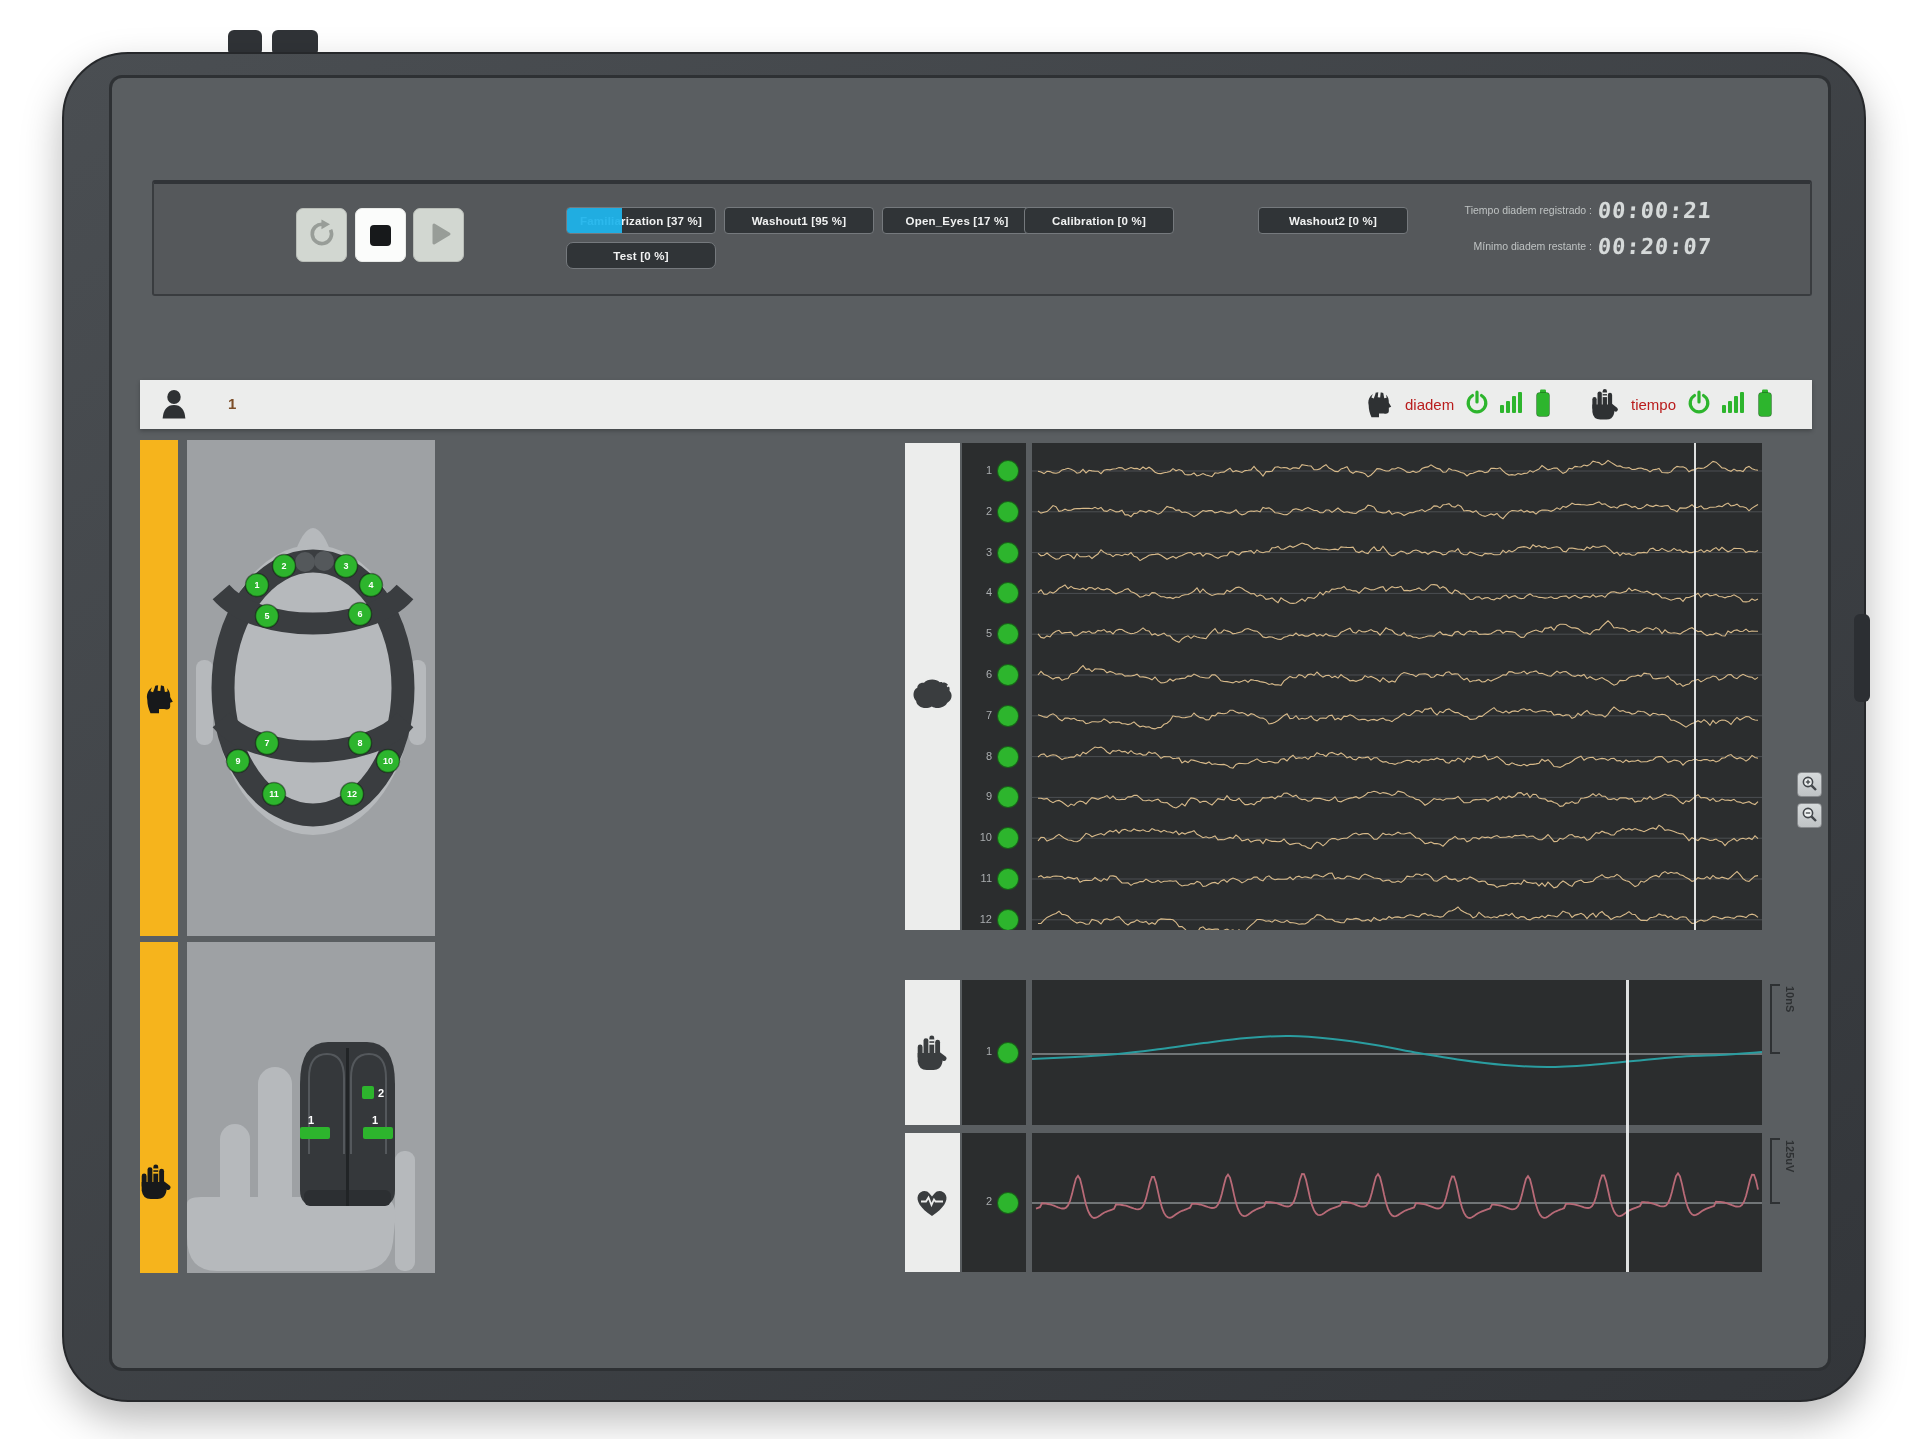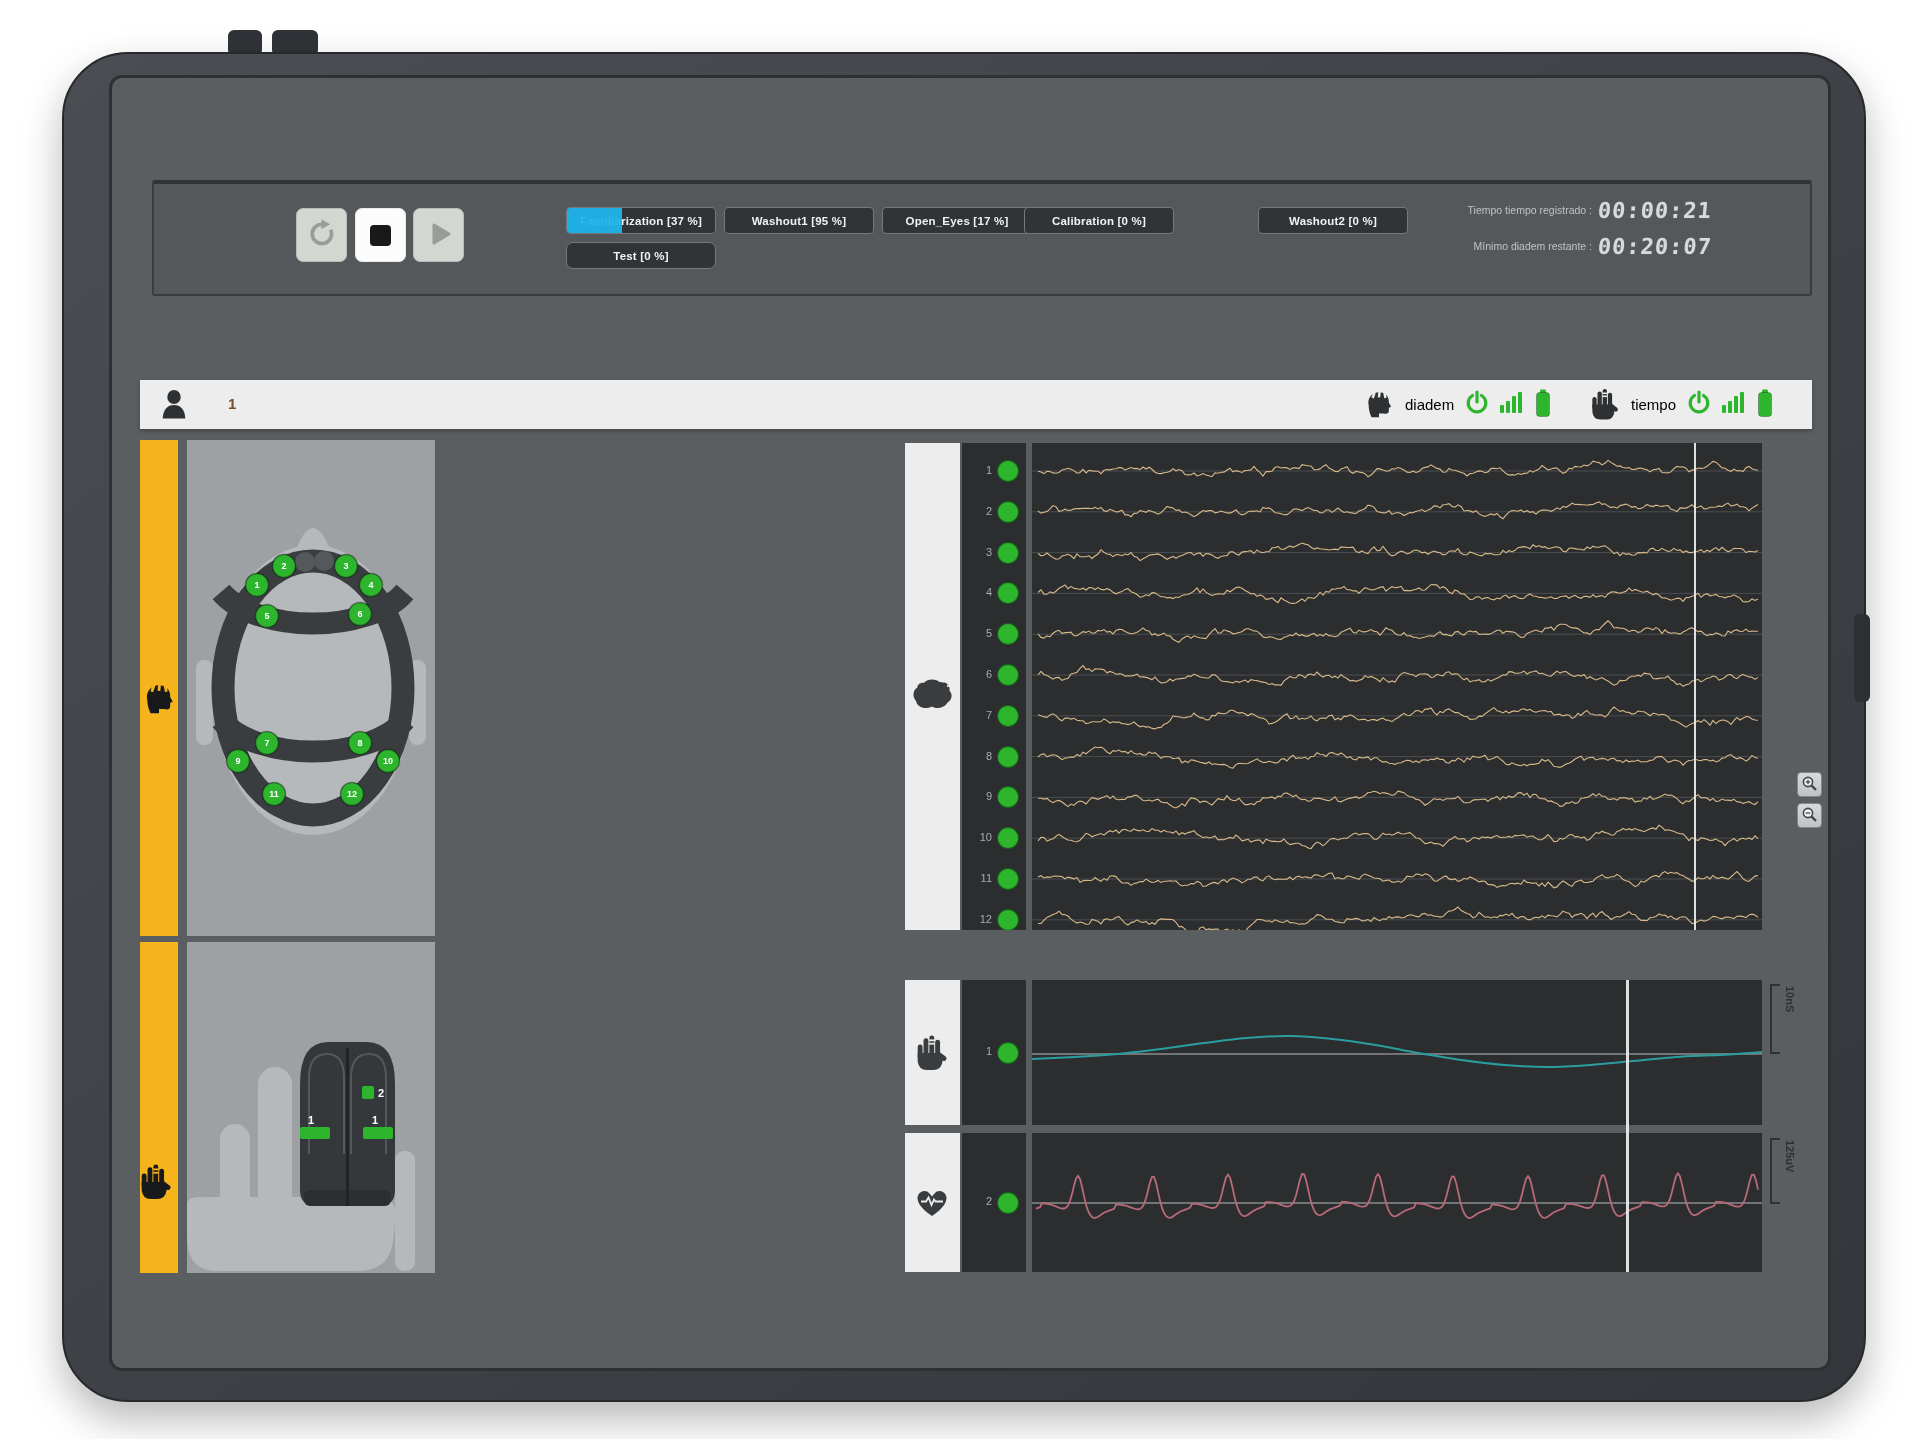--- a/index.html
+++ b/index.html
@@ -27,21 +27,21 @@
   .timers{position:absolute;left:1350px;top:114px;width:250px;}
   .timer-row{display:flex;align-items:center;height:36px;}
   .timer-label{width:156px;text-align:right;font-size:10.5px;color:#bfc3c3;padding-right:6px;}
   .timer-digits{font-family:"DejaVu Sans Mono",monospace;font-size:22px;font-weight:bold;color:#d6dada;
                 letter-spacing:1px;transform:skewX(-5deg);text-shadow:0 0 1px rgba(255,255,255,.25);}
   
   .whitebar{position:absolute;left:28px;top:302px;width:1672px;height:49px;background:#ecedec;
             box-shadow:0 2px 4px rgba(0,0,0,.25);}
   .user-count{position:absolute;left:88px;top:15px;font-size:15px;font-weight:bold;color:#7c4e28;}
   .dev-group{position:absolute;top:6px;height:37px;display:flex;align-items:center;gap:11px;}
-  .dev-name{font-size:15px;color:#000000;}
+  .dev-name{font-size:15px;color:#b91c1c;}
   
   .yellow{position:absolute;left:28px;top:362px;width:38px;height:833px;background:#f6b41c;}
   .panel{position:absolute;left:75px;width:248px;background:#9ea1a4;}
   .lp-divider{position:absolute;left:28px;top:858px;width:295px;height:6px;background:#5a5e61;}
   
   .icostrip{position:absolute;left:793px;width:55px;background:#ecedec;}
   .chstrip{position:absolute;left:850px;width:64px;background:#2b2d2e;overflow:hidden;}
   .wavearea{position:absolute;left:920px;width:730px;background:#2b2d2e;overflow:hidden;}
   .ch-num{position:absolute;left:0;width:30px;text-align:right;font-size:11px;color:#a9acae;}
   .ch-dot{position:absolute;left:35px;width:22px;height:22px;border-radius:50%;background:#2db52d;
@@ -102,21 +102,21 @@
         <button class="phase-btn" style="left: 1146px; top: 129px;">
           <span class="phase-label">Washout2 [0 %]</span>
         </button>
         <button class="phase-btn" style="left: 454px; top: 164px; border-radius: 7px;">
           <span class="phase-label">Test [0 %]</span>
         </button>
       </div>
 
     <div class="timers">
       <div class="timer-row">
-        <span class="timer-label">Tiempo tiempo registrado :</span>
+        <span class="timer-label">Tiempo diadem registrado :</span>
         <span class="timer-digits">00:00:21</span>
       </div>
       <div class="timer-row">
         <span class="timer-label">Mínimo diadem restante :</span>
         <span class="timer-digits">00:20:07</span>
       </div>
     </div>
 
     <div class="whitebar">
       <span class="icon-box" style="left:21px;top:9px;width:26px;height:31px;">

